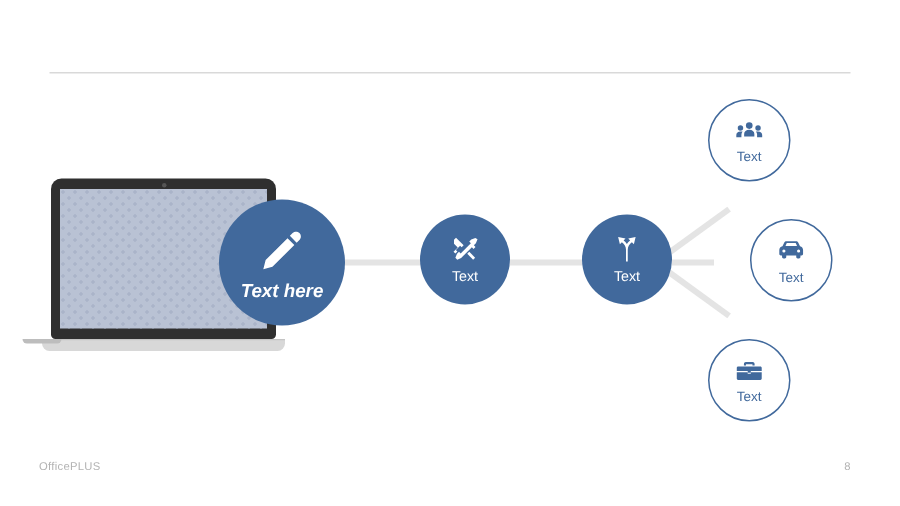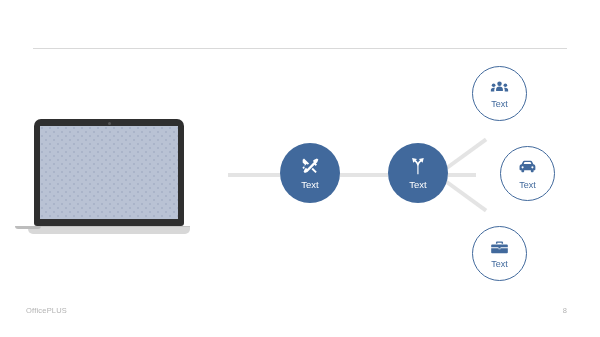--- a/index.html
+++ b/index.html
@@ -178,20 +178,28 @@
     <div class="laptop-base"></div>
     <div class="laptop-notch"></div>
   </div>
 
   <div class="conn" style="left:228px; top:173px; width:52px;"></div>
   <div class="conn" style="left:340px; top:173px; width:48px;"></div>
   <div class="conn" style="left:448px; top:173px; width:28px;"></div>
   <div class="conn-diag" style="left:444px; top:168px; width:52px; transform:rotate(-36deg);"></div>
   <div class="conn-diag" style="left:444px; top:178px; width:52px; transform:rotate(36deg);"></div>
 
+  <div class="node node-filled node-big" style="left:146px; top:133px;">
+    <span>
+      <svg class="icon-svg" width="34" height="34" viewBox="0 0 24 24" fill="#ffffff">
+        <path d="M20.2 3.8c-.9-.9-2.3-.9-3.2 0l-1.3 1.3 3.2 3.2 1.3-1.3c.9-.9.9-2.3 0-3.2zM14.6 6.2L4.3 16.5l-1.1 4.3 4.3-1.1L17.8 9.4l-3.2-3.2z"></path>
+      </svg>
+    </span>
+    <span class="node-label">Text here</span>
+  </div>
 
   <div class="node node-filled node-mid" style="left:280px; top:143px;">
     <span>
       <svg class="icon-svg" width="20" height="20" viewBox="0 0 24 24" fill="#ffffff">
         <path d="M3.2 4.5l1.6-1.6 6.1 6.1-1.6 1.6-1.2-1.2-3.4 3.4 1.2 1.2L4.3 15.6l-1.5-1.5 3.4-3.4L3.2 7.7V4.5z"></path>
         <path d="M20.3 3.1l-3.3 1.3-1.6 1.6 1.3 1.3-8.2 8.2-1.3-1.3-1.6 1.6L4.3 19l1.5 1.5 3.1-1.3 8.6-8.6 1.3 1.3 1.6-1.6-1.3-1.3 1.6-1.6 1.3-3.3-1.7-1z"></path>
         <path d="M15.4 14.2l4.7 4.7-1.6 1.6-4.7-4.7z"></path>
       </svg>
     </span>
     <span class="node-label">Text</span>

